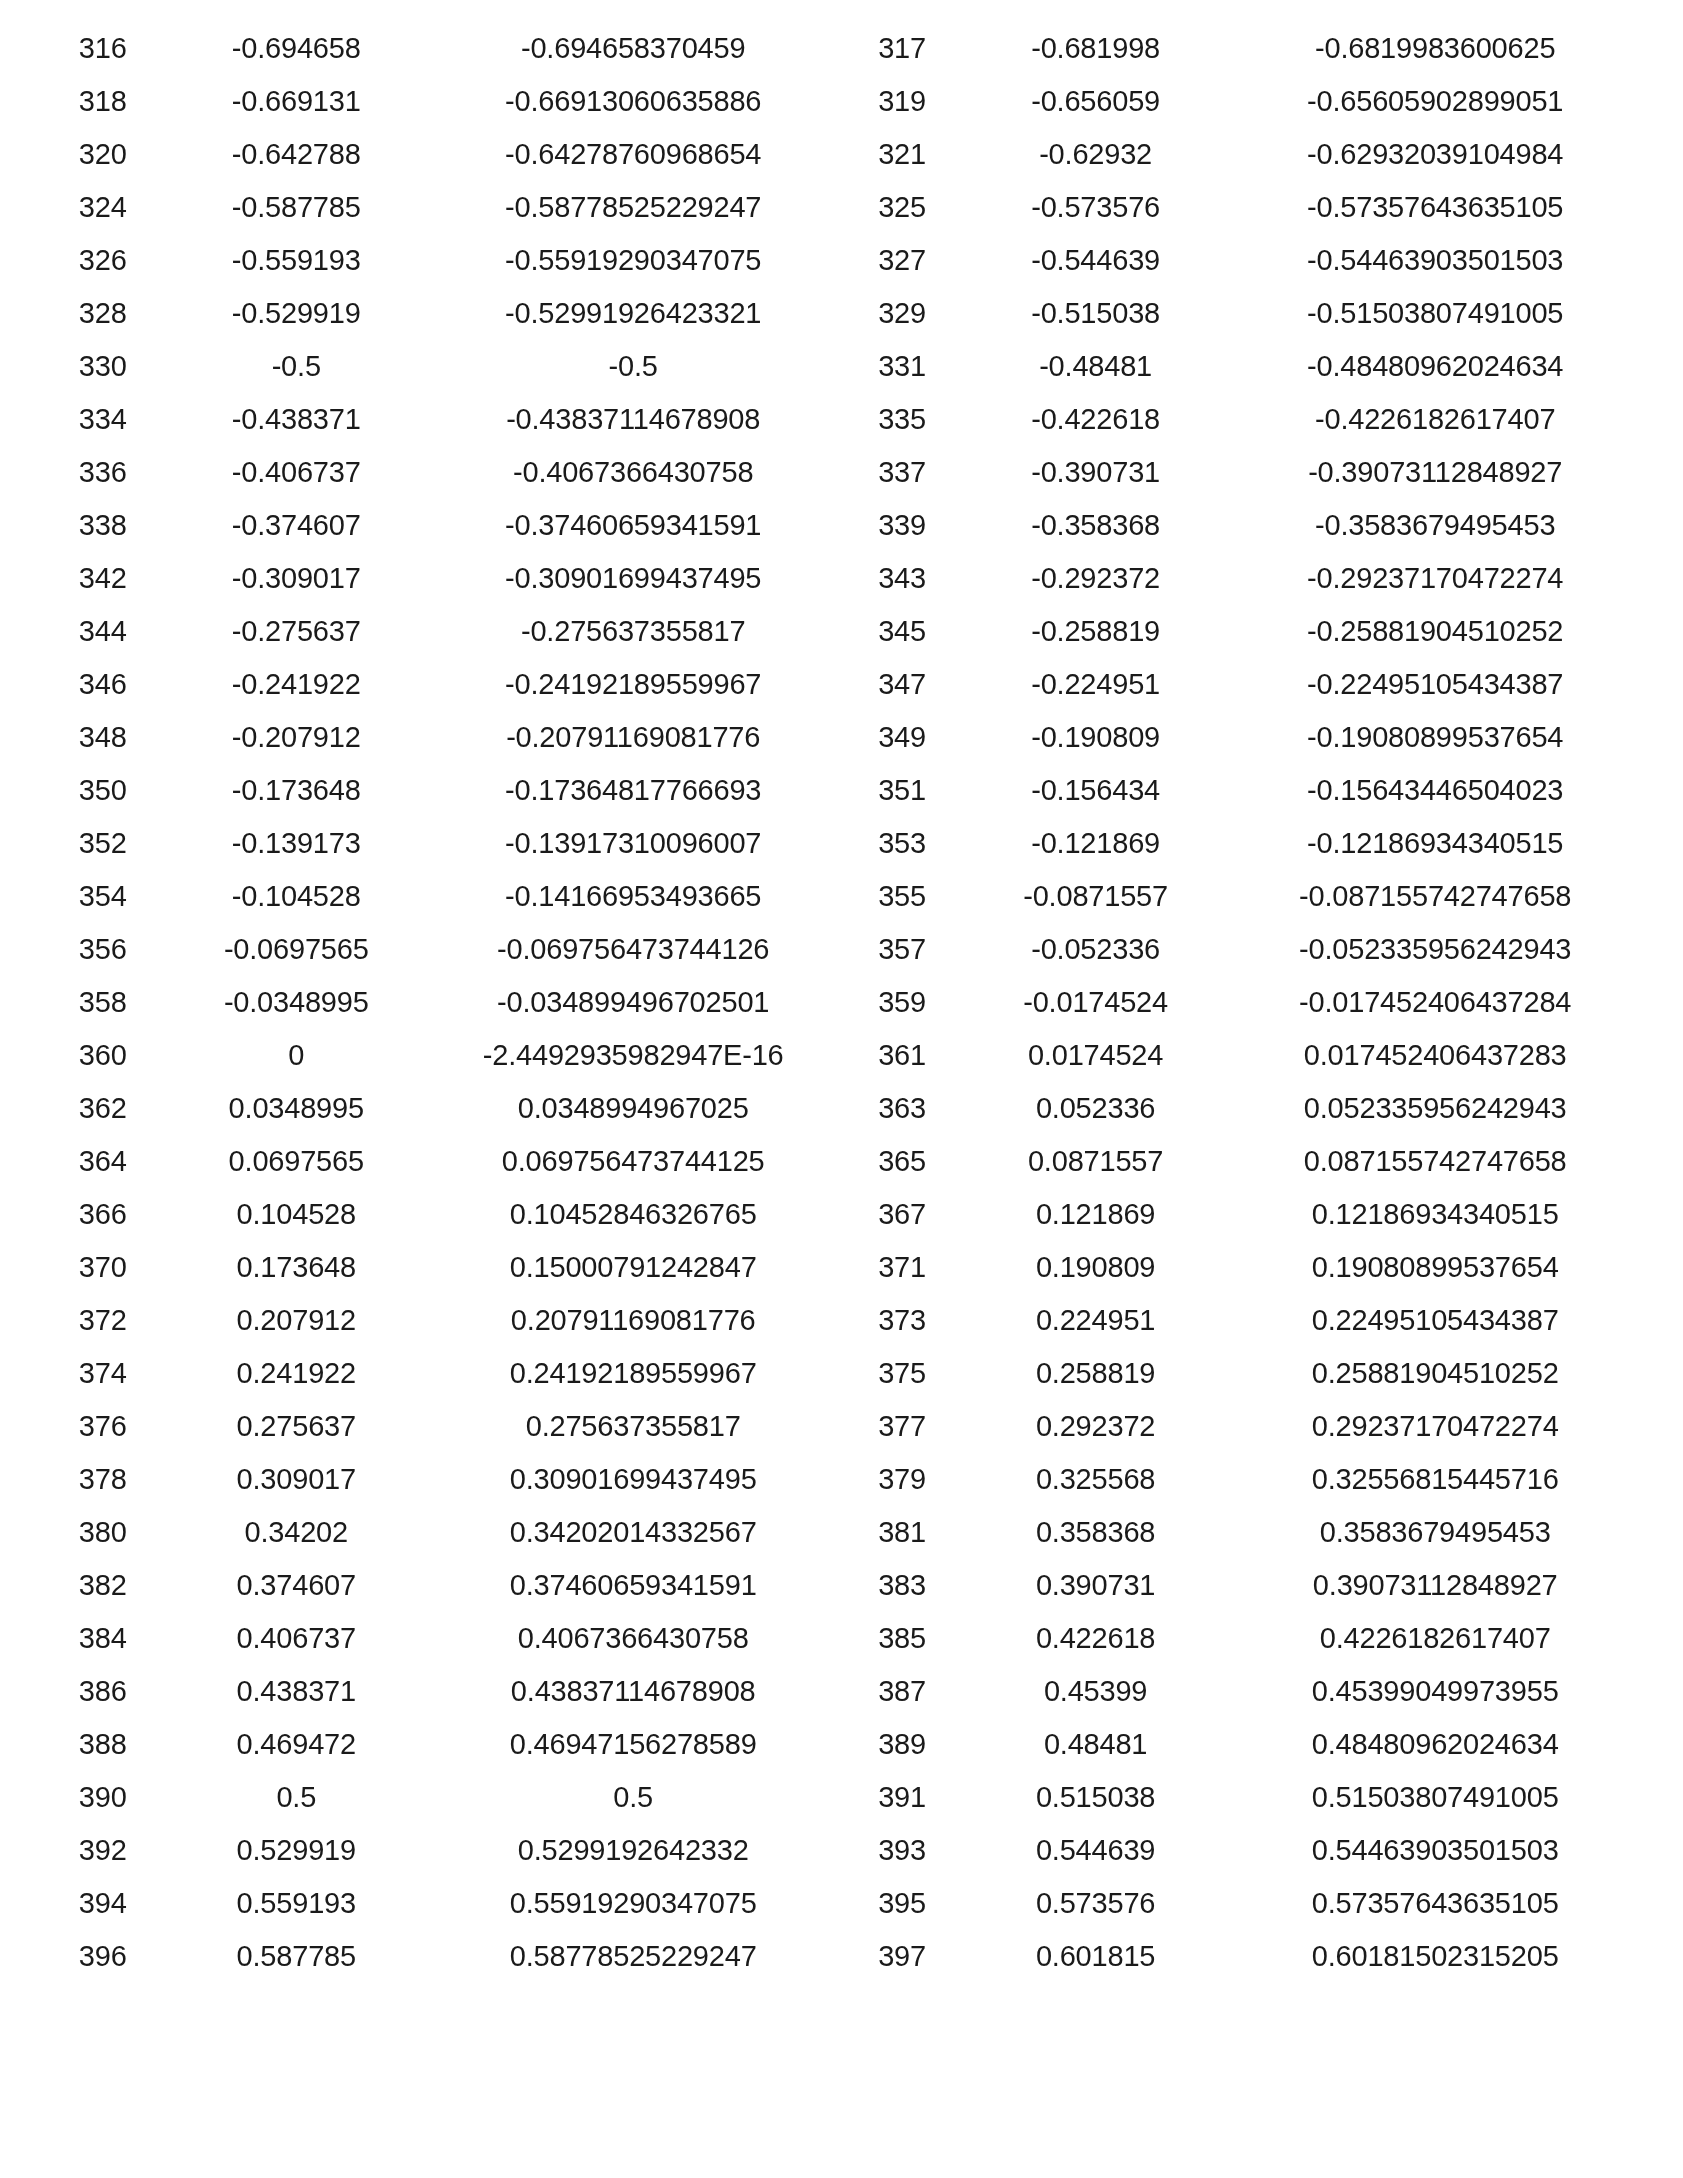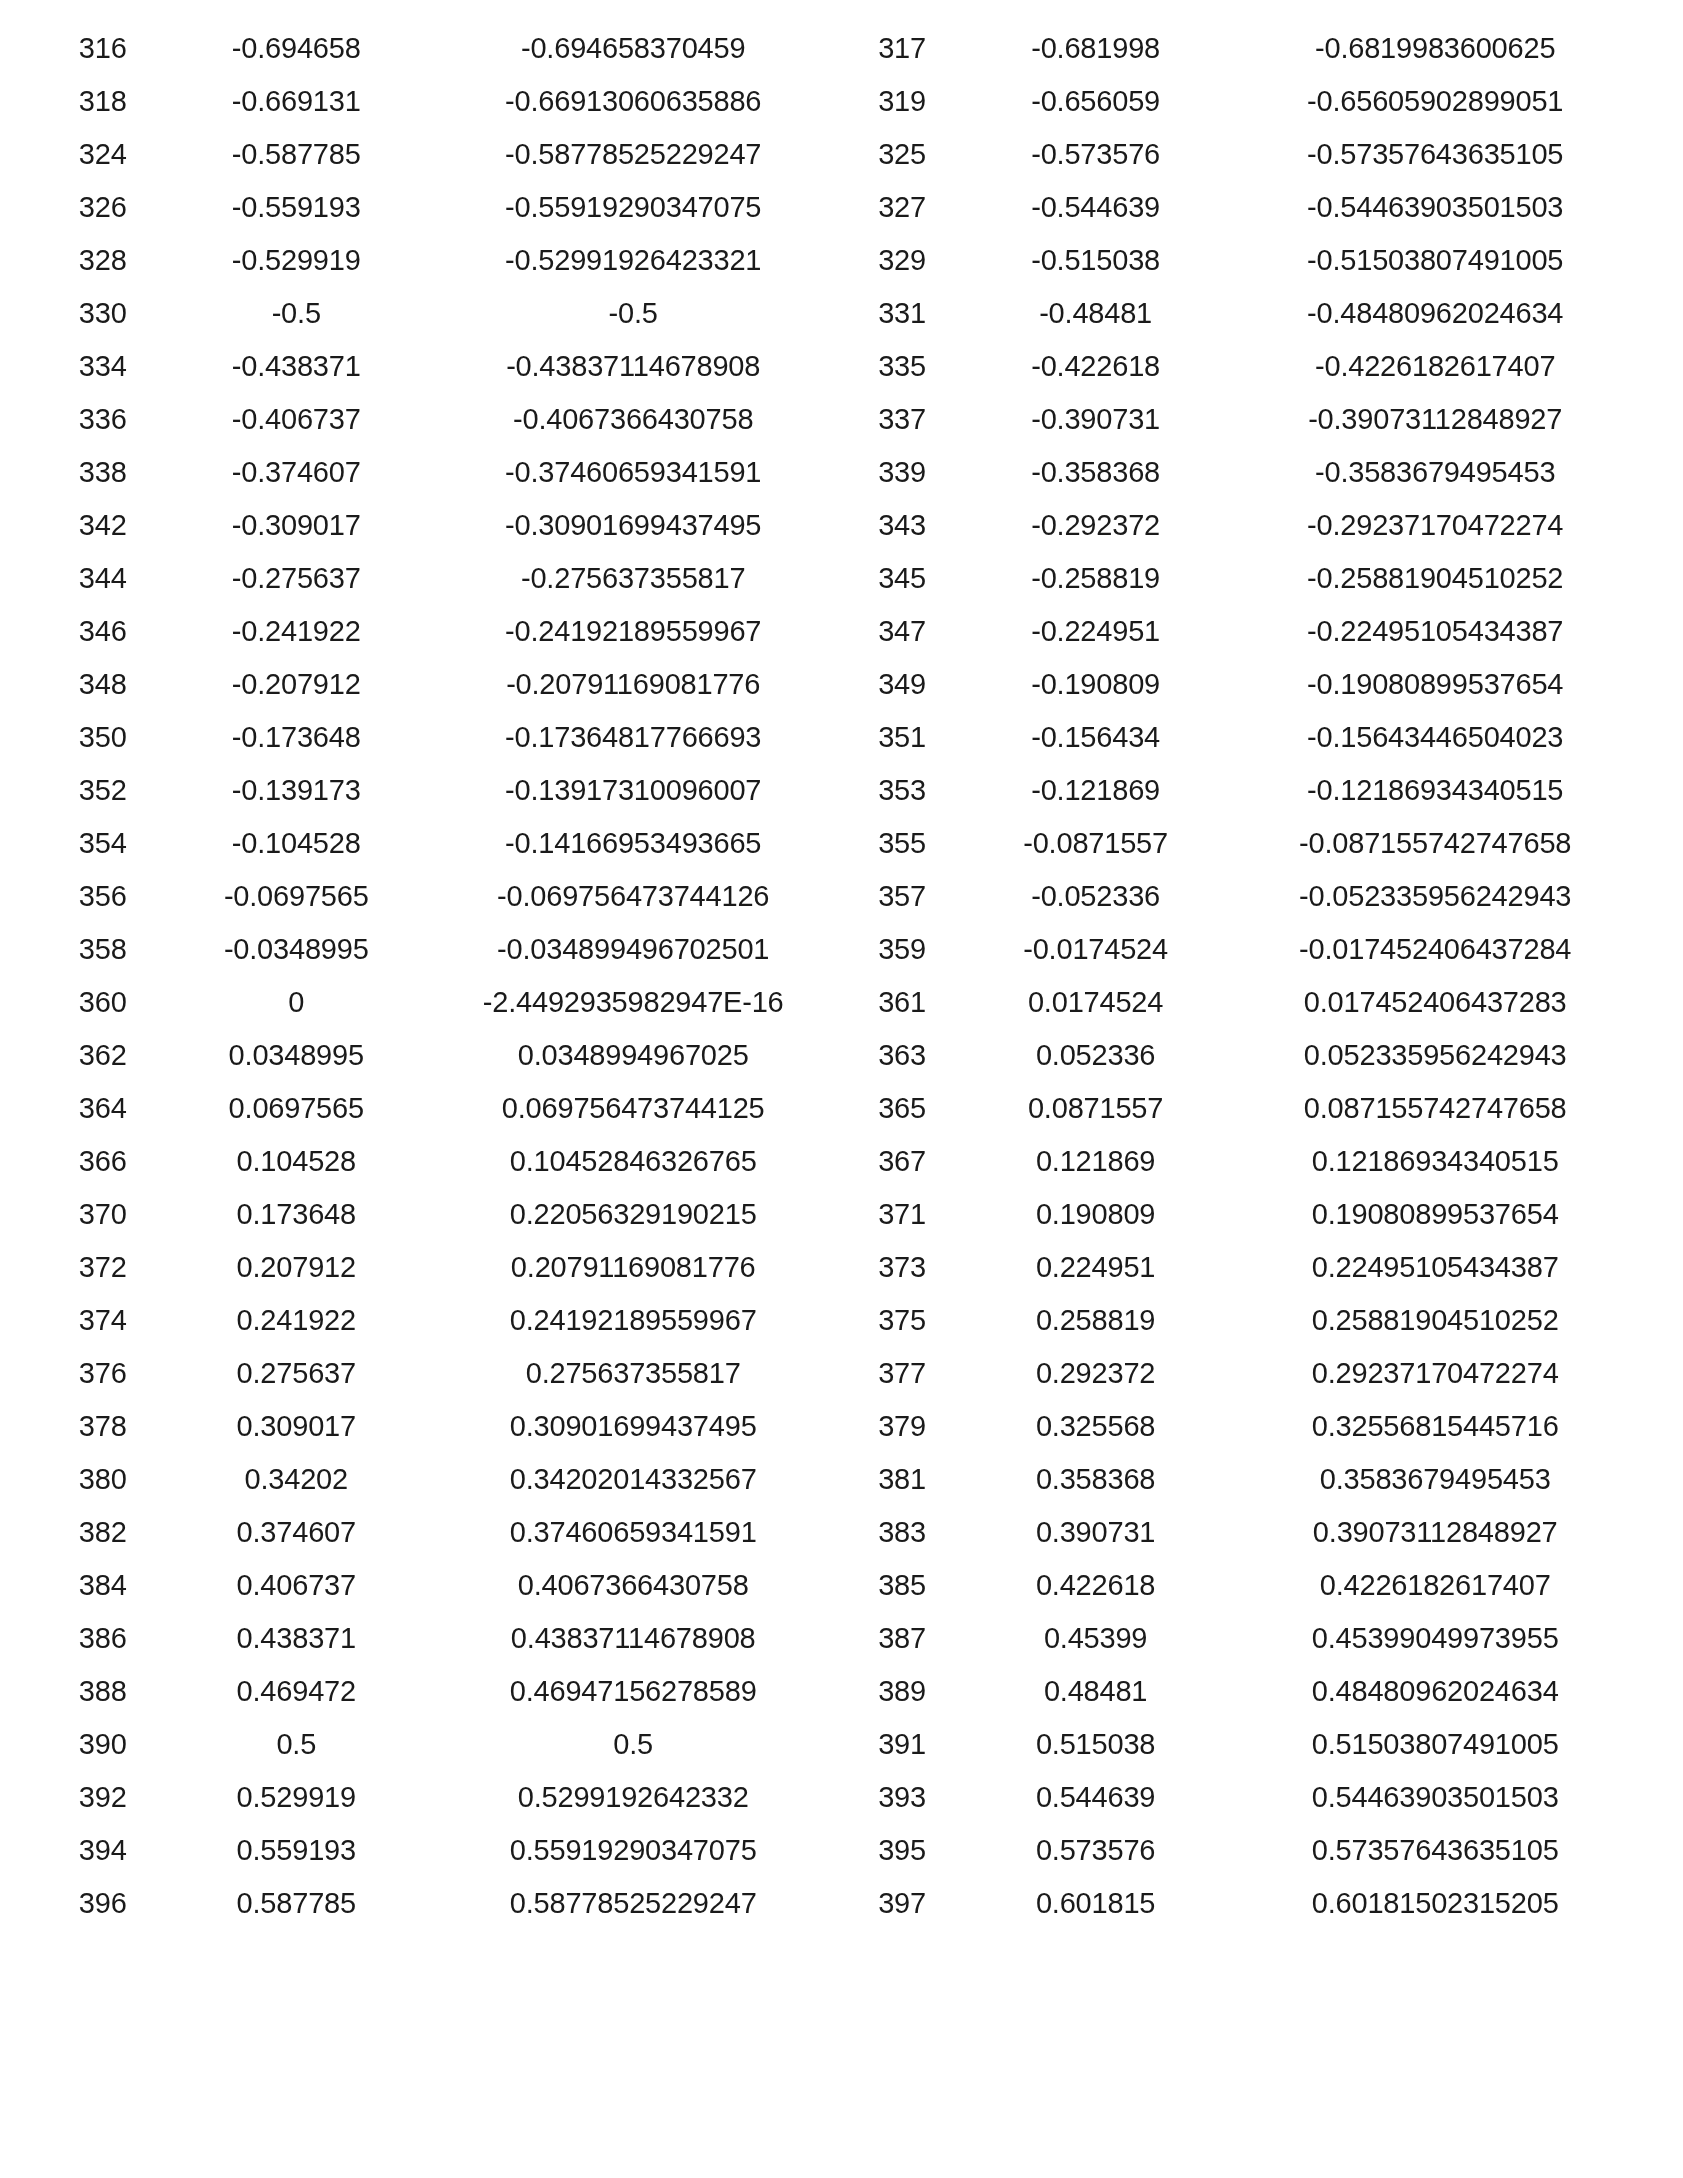--- a/index.html
+++ b/index.html
@@ -74,20 +74,28 @@
         </tr>
         <tr>
           <td class="idx">318</td>
           <td class="short">-0.669131</td>
           <td class="long">-0.66913060635886</td>
           <td class="idx">319</td>
           <td class="short">-0.656059</td>
           <td class="long">-0.65605902899051</td>
         </tr>
         <tr>
+          <td class="idx">320</td>
+          <td class="short">-0.642788</td>
+          <td class="long">-0.64278760968654</td>
+          <td class="idx">321</td>
+          <td class="short">-0.62932</td>
+          <td class="long">-0.62932039104984</td>
+        </tr>
+        <tr>
           <td class="idx">324</td>
           <td class="short">-0.587785</td>
           <td class="long">-0.58778525229247</td>
           <td class="idx">325</td>
           <td class="short">-0.573576</td>
           <td class="long">-0.57357643635105</td>
         </tr>
         <tr>
           <td class="idx">326</td>
           <td class="short">-0.559193</td>
@@ -236,21 +244,21 @@
           <td class="idx">366</td>
           <td class="short">0.104528</td>
           <td class="long">0.10452846326765</td>
           <td class="idx">367</td>
           <td class="short">0.121869</td>
           <td class="long">0.12186934340515</td>
         </tr>
         <tr>
           <td class="idx">370</td>
           <td class="short">0.173648</td>
-          <td class="long">0.22056329190215</td>
+          <td class="long">0.15000791242847</td>
           <td class="idx">371</td>
           <td class="short">0.190809</td>
           <td class="long">0.19080899537654</td>
         </tr>
         <tr>
           <td class="idx">372</td>
           <td class="short">0.207912</td>
           <td class="long">0.20791169081776</td>
           <td class="idx">373</td>
           <td class="short">0.224951</td>

